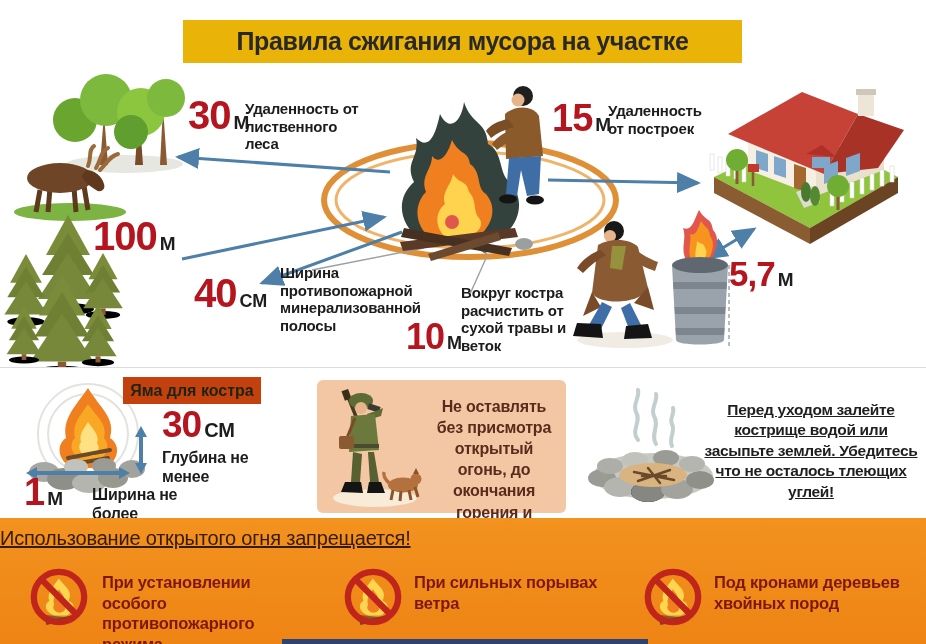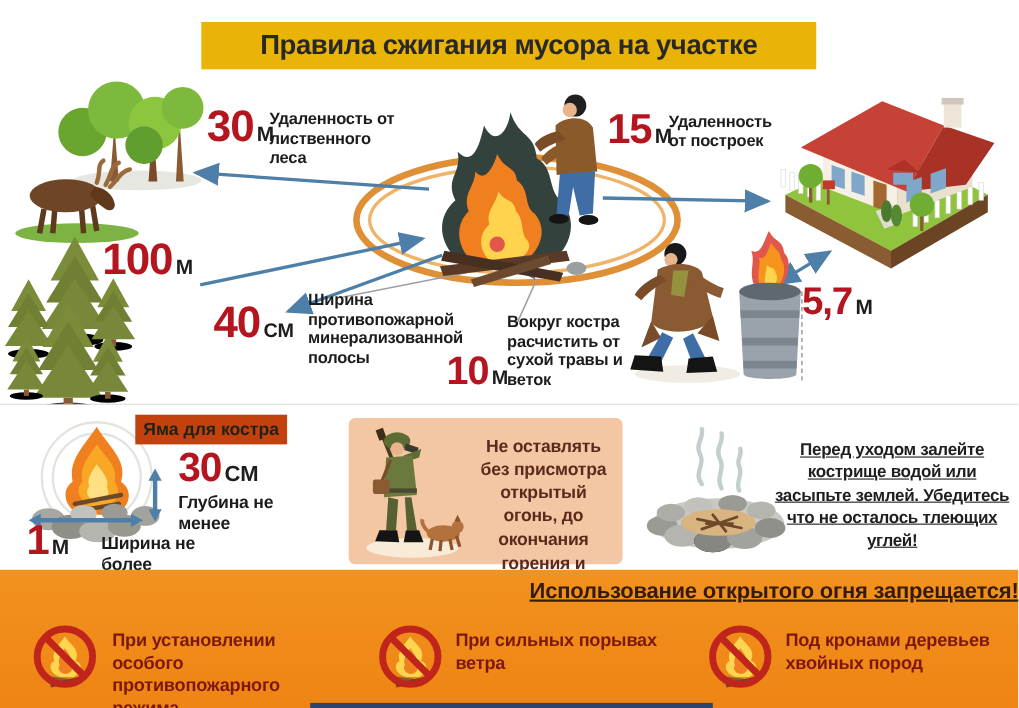--- a/index.html
+++ b/index.html
@@ -15,21 +15,21 @@
   .divider{position:absolute;left:0;top:367px;width:926px;height:1px;background:#dcdcdc;}
   .pit-label{position:absolute;left:123px;top:377px;width:138px;height:27px;background:#c2410c;
              display:flex;align-items:center;justify-content:center;font-weight:800;font-size:16px;color:#1d2415;}
   .note-box{position:absolute;left:317px;top:380px;width:249px;height:133px;background:#f3c7a3;border-radius:6px;}
   .note-box-text{position:absolute;left:112px;top:16px;width:130px;text-align:center;font-weight:800;
                  font-size:16px;line-height:1.32;color:#5c2a1d;letter-spacing:-0.2px;}
   .leave-text{position:absolute;left:698px;top:400px;width:226px;text-align:center;font-weight:800;
               font-size:15.5px;line-height:1.32;color:#1f1f1f;letter-spacing:-0.3px;text-decoration:underline;}
   .ban-band{position:absolute;left:0;top:518px;width:926px;height:126px;
             background:linear-gradient(#f2921f,#ee8414);}
-  .ban-heading{position:absolute;left:0;top:9px;width:926px;text-align:right;font-size:20px;font-weight:700;
+  .ban-heading{position:absolute;left:0;top:9px;width:926px;text-align:left;font-size:20px;font-weight:400;
                color:#351a05;text-decoration:underline;letter-spacing:-0.2px;}
   .ban-item-text{position:absolute;font-size:16.5px;font-weight:800;color:#7d170b;line-height:1.25;letter-spacing:-0.2px;}
   .ban-icon{position:absolute;width:62px;height:62px;}
   .navy-strip{position:absolute;left:282px;top:639px;width:366px;height:5px;background:#2e4470;}
   svg{display:block;}
 </style>
 </head>
 <body>
 
 <div class="page">

